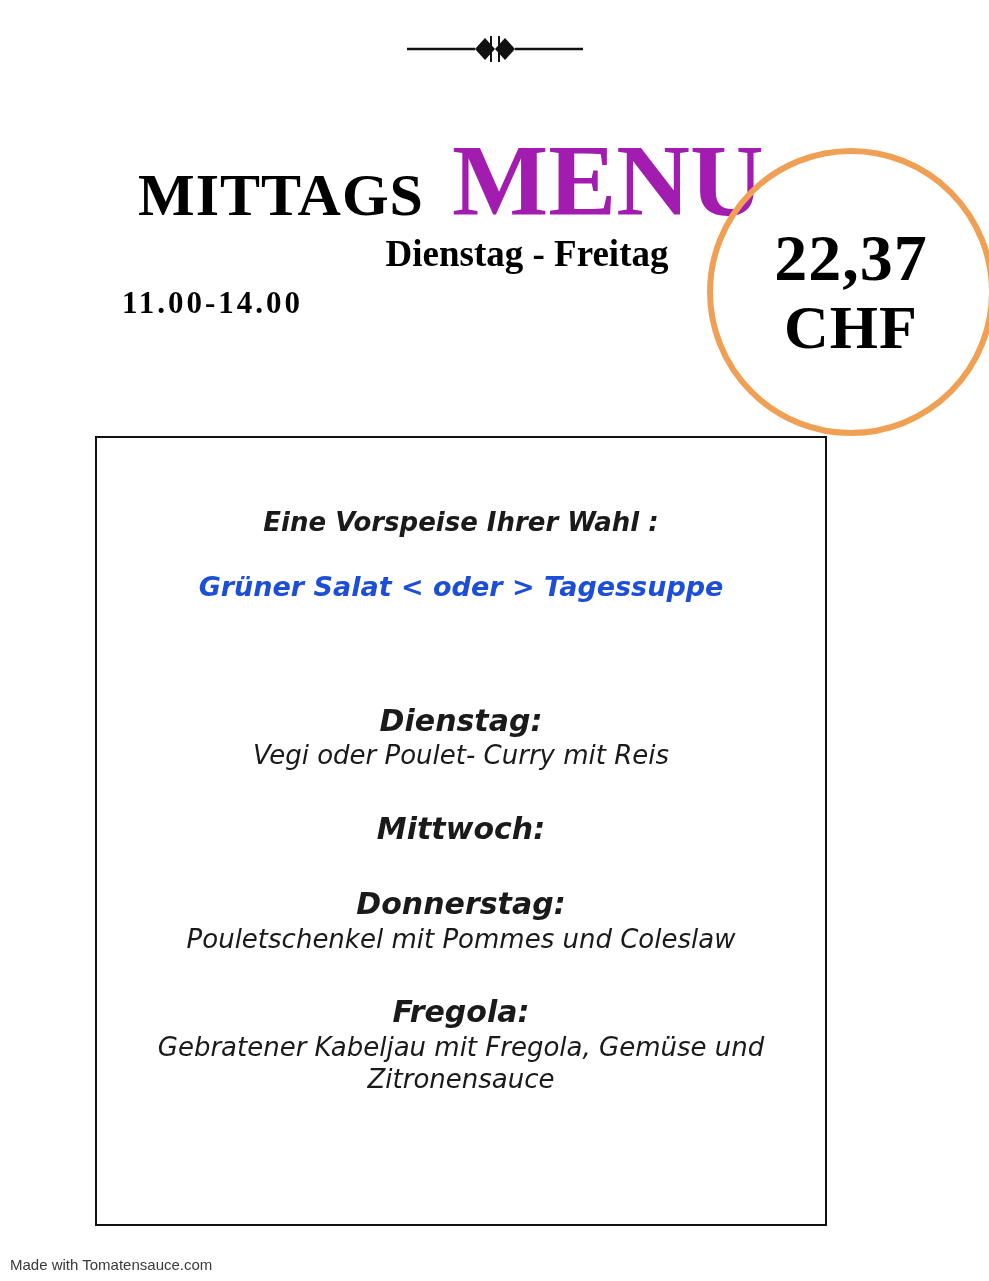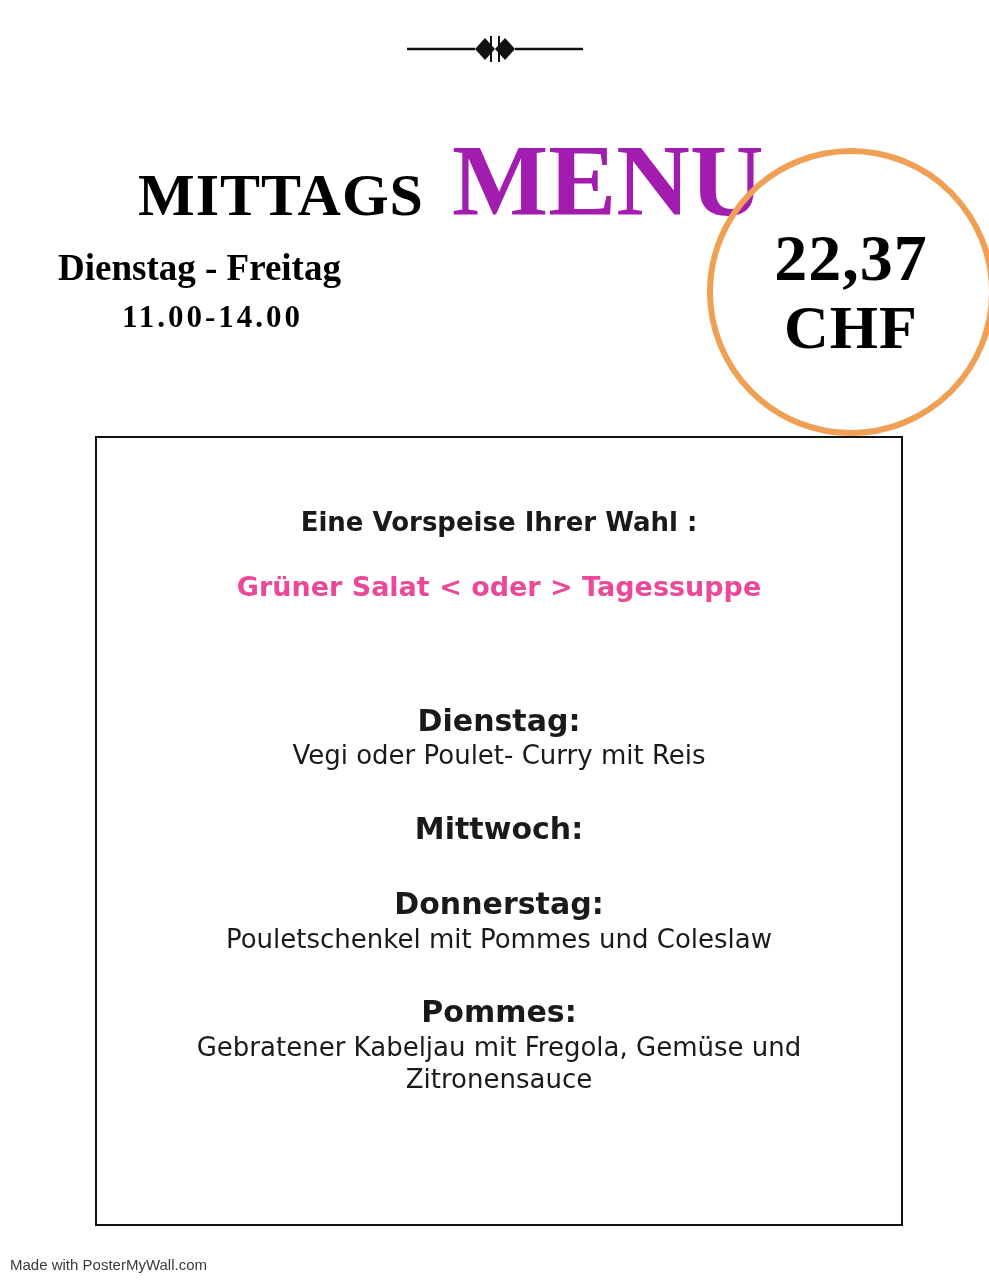--- a/index.html
+++ b/index.html
@@ -51,23 +51,23 @@
     font-weight: bold;
     font-size: 102px;
     line-height: 1;
     margin-left: 28px;
     color: #a21caf;
   }
   .subtitle {
     font-family: "Liberation Serif", serif;
     font-weight: bold;
     font-size: 37px;
-    padding-left: 58px;
-    margin-top: 14px;
-    color: #000;
+    padding-left: 94px;
+    color: #000;
+    text-align: center;
   }
   .hours {
     font-family: "Liberation Serif", serif;
     font-weight: bold;
     font-size: 31px;
     letter-spacing: 3px;
     padding-left: 122px;
     margin-top: 10px;
     color: #000;
   }
@@ -103,41 +103,42 @@
     line-height: 1.1;
     letter-spacing: 1px;
     color: #000;
   }
 
   
   .menu-box {
     position: absolute;
     left: 95px;
     top: 436px;
-    width: 808px;
+    width: 732px;
     height: 790px;
     border: 2px solid #111111;
     box-sizing: border-box;
     background: #ffffff;
+    font-style: italic;
   }
   .menu-inner {
     padding: 70px 30px 0 30px;
     text-align: center;
   }
   .starter-line {
     font-size: 26px;
     font-weight: 600;
     line-height: 1.1;
     color: #1a1a1a;
   }
   .starter-choice {
     font-size: 27px;
     font-weight: 600;
     margin-top: 34px;
-    color: #ec4899;
+    color: #1d4ed8;
   }
   .days {
     margin-top: 100px;
   }
   .day-block {
     margin-bottom: 38px;
   }
   .day-block:last-child { margin-bottom: 0; }
   .day-name {
     font-size: 30px;
@@ -202,20 +203,20 @@
         <div class="day-dish">Vegi oder Poulet- Curry  mit Reis</div>
       </div>
       <div class="day-block">
         <div class="day-name">Mittwoch:</div>
       </div>
       <div class="day-block">
         <div class="day-name">Donnerstag:</div>
         <div class="day-dish">Pouletschenkel mit Pommes und Coleslaw</div>
       </div>
       <div class="day-block">
-        <div class="day-name">Pommes:</div>
+        <div class="day-name">Fregola:</div>
         <div class="day-dish">Gebratener Kabeljau mit Fregola, Gemüse und Zitronensauce</div>
       </div>
     </div>
   </div>
 </div>
 
-<div class="footer">Made with PosterMyWall.com</div>
+<div class="footer">Made with Tomatensauce.com</div>
 
 </body></html>

